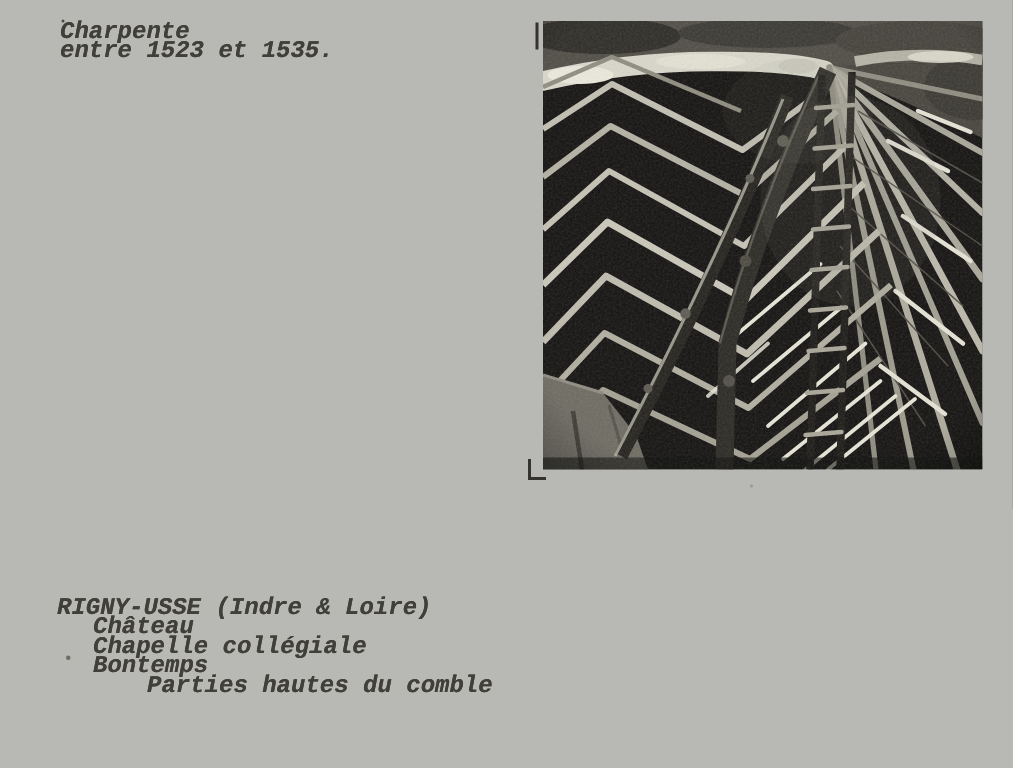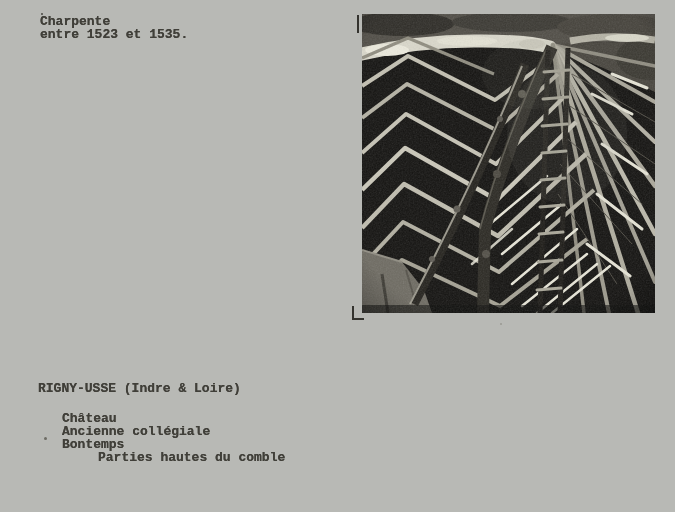--- a/index.html
+++ b/index.html
@@ -5,27 +5,28 @@
   html,body{margin:0;padding:0;background:#9a9b97;}
   .card{
     position:relative;
     width:675px;height:512px;
     background:#b8b9b5;
     overflow:hidden;
     font-family:"Liberation Mono","DejaVu Sans Mono",monospace;
   }
   .tw{
     position:absolute;
-    font-size:13px;
+    font-size:16px;
     line-height:13px;
     font-weight:bold;
     color:#403f39;
     white-space:pre-line;
     letter-spacing:0;
     text-shadow:0 0 0.4px #4a4942;
+    font-style:italic;
   }
   .photo-figure{
     position:absolute;left:362px;top:14px;width:293px;height:299px;
   }
   .photo-figure svg{display:block;width:293px;height:299px;}
   .mark{position:absolute;background:#34332e;}
   .tick-mark{left:357px;top:15px;width:2px;height:18px;}
   .corner-v{left:352px;top:306px;width:2px;height:14px;}
   .corner-h{left:352px;top:318px;width:12px;height:2px;}
   .dot{position:absolute;border-radius:50%;background:#4a4943;}
@@ -165,22 +166,22 @@
       <rect width="293" height="299" filter="url(#grain)" opacity="0.16"></rect>
       <rect width="293" height="299" fill="url(#vig)"></rect>
     </svg>
   </div>
 
   <div class="mark corner-v"></div>
   <div class="mark corner-h"></div>
   <div class="dot speck"></div>
 
 
-  <div class="tw" style="left:38px;top:382px;">RIGNY-USSE (Indre &amp; Loire)</div>
+  <div class="tw" style="left:38px;top:399px;">RIGNY-USSE (Indre &amp; Loire)</div>
   <div class="dot dot-chapelle"></div>
   <div>
     <div class="tw" style="left:62px;top:412px;">Château</div>
-    <div class="tw" style="left:62px;top:425px;">Ancienne collégiale</div>
+    <div class="tw" style="left:62px;top:425px;">Chapelle collégiale</div>
     <div class="tw" style="left:62px;top:438px;">Bontemps</div>
     <div class="tw" style="left:62px;top:451px;padding-left:36px;">Parties hautes du comble</div>
   </div>
 
 </div>
 
 </body></html>

